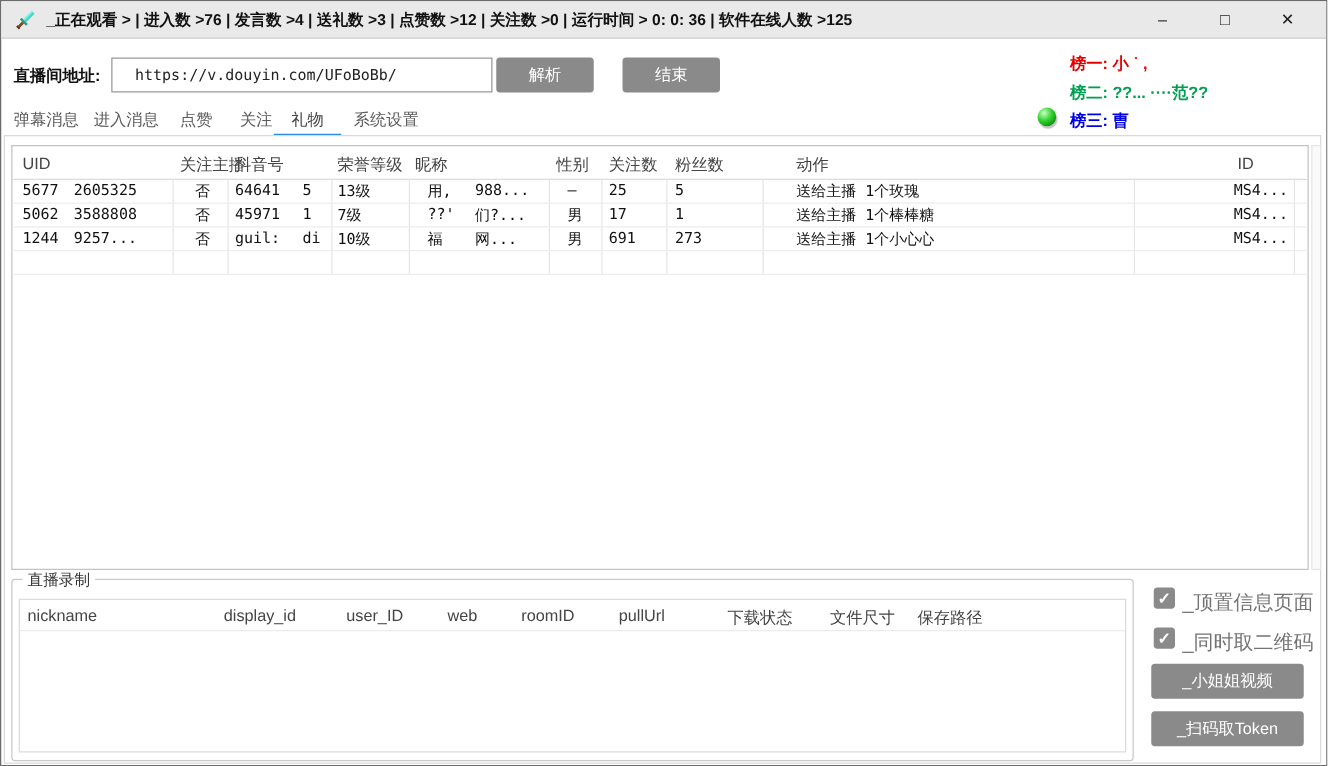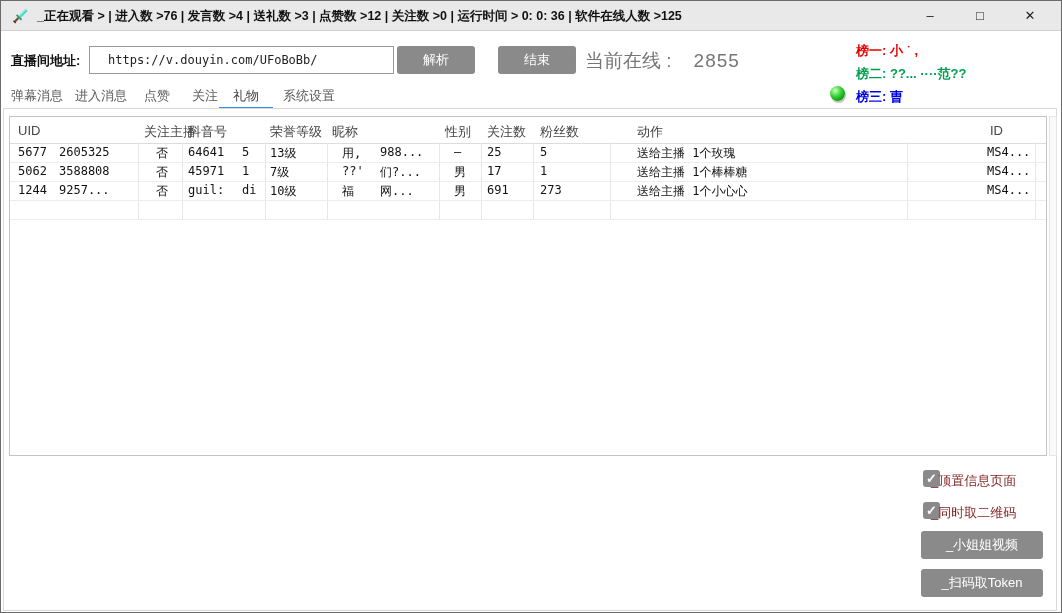--- a/index.html
+++ b/index.html
@@ -78,21 +78,21 @@
     font-size:12.5px; color:#333; }
   .rec-list { position:absolute; left:5px; top:15px; width:886px; height:123px;
     background:#fff; border:1px solid #dcdcdc; }
   .rec-head { position:absolute; top:5px; font-size:13px; color:#444; white-space:nowrap; cursor:default; }
   .rec-headline { position:absolute; left:0; top:24px; width:100%; height:1px; background:#ececec; }
   
   .cbrow { position:absolute; left:922px; height:18px; }
   .cb-box { position:absolute; left:0; top:0; width:17px; height:17px; background:#8a8a8a;
     border-radius:3px; color:#fff; font-size:13px; line-height:17px; text-align:center; cursor:default; }
   .cb-box::after { content:"\2713"; font-weight:bold; }
-  .cb-label { position:absolute; left:8px; top:2px; font-size:13px; color:#7f1d1d; white-space:nowrap; }
+  .cb-label { position:absolute; left:23px; top:2px; font-size:16px; color:#737373; white-space:nowrap; }
   .side-btn { left:920px; width:122px; }
   .btn-video { top:530px; }
   .btn-token { top:568px; }
 </style>
 </head>
 <body>
 
 <div id="window">
 
   <div class="titlebar">
@@ -110,23 +110,20 @@
       <span class="win-btn">–</span>
       <span class="win-btn">□</span>
       <span class="win-btn">✕</span>
     </div>
   </div>
 
   <span class="lbl-url">直播间地址:</span>
   <input class="url-input" type="text" value="https://v.douyin.com/UFoBoBb/" style="">
   <button class="gbtn btn-parse">解析</button>
   <button class="gbtn btn-stop">结束</button>
-  <div class="online">
-    <span>当前在线 :</span><span class="num">2855</span>
-  </div>
 
   <span class="rank rank1">榜一: 小 ˙ ,</span>
   <span class="rank rank2">榜二: ??...  ····范??</span>
   <span class="greenball"></span>
   <span class="rank rank3">榜三: 曺</span>
 
   <div class="tabs">
     <span class="tab" style="left:6px;width:60px">弹幕消息</span>
     <span class="tab" style="left:70px;width:60px">进入消息</span>
     <span class="tab" style="left:134px;width:44px">点赞</span>
@@ -206,20 +203,35 @@
       <span class="c-nick-b">网...</span>
       <span class="c-gender">男</span>
       <span class="c-flw">691</span>
       <span class="c-fans">273</span>
       <span class="c-act">送给主播 1个小心心</span>
       <span class="c-id">MS4...</span>
     </div>
   </div>
   <div class="scrollstrip"></div>
 
+  <div class="groupbox">
+    <span class="group-label">直播录制</span>
+    <div class="rec-list">
+      <span class="rec-head" style="left:6px">nickname</span>
+      <span class="rec-head" style="left:163px">display_id</span>
+      <span class="rec-head" style="left:261px">user_ID</span>
+      <span class="rec-head" style="left:342px">web</span>
+      <span class="rec-head" style="left:401px">roomID</span>
+      <span class="rec-head" style="left:479px">pullUrl</span>
+      <span class="rec-head" style="left:566px">下载状态</span>
+      <span class="rec-head" style="left:648px">文件尺寸</span>
+      <span class="rec-head" style="left:718px">保存路径</span>
+      <div class="rec-headline"></div>
+    </div>
+  </div>
 
   <div class="cbrow" style="top:469px">
     <span class="cb-box"></span>
     <span class="cb-label">_顶置信息页面</span>
   </div>
   <div class="cbrow" style="top:501px">
     <span class="cb-box"></span>
     <span class="cb-label">_同时取二维码</span>
   </div>
   <button class="gbtn side-btn btn-video">_小姐姐视频</button>

